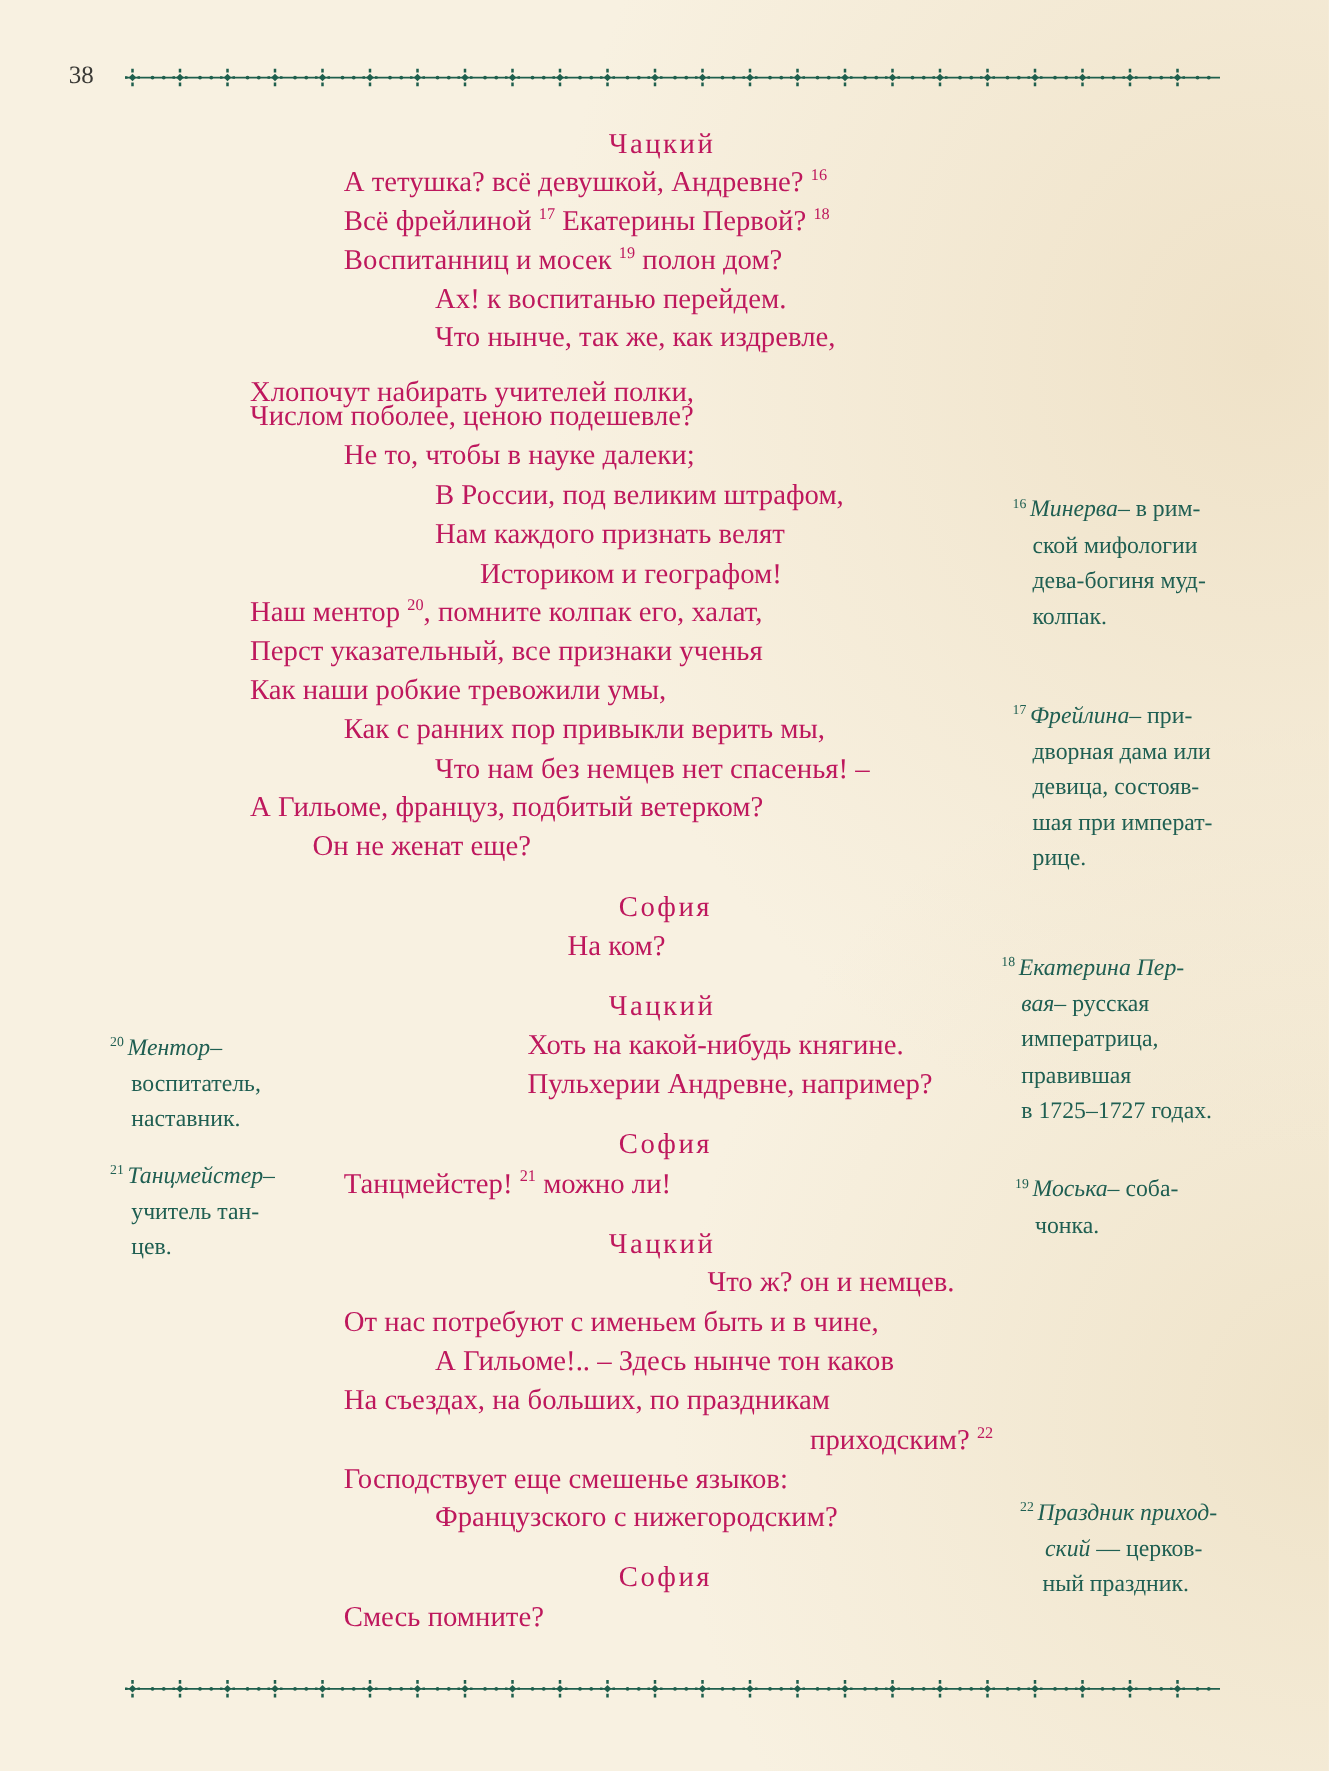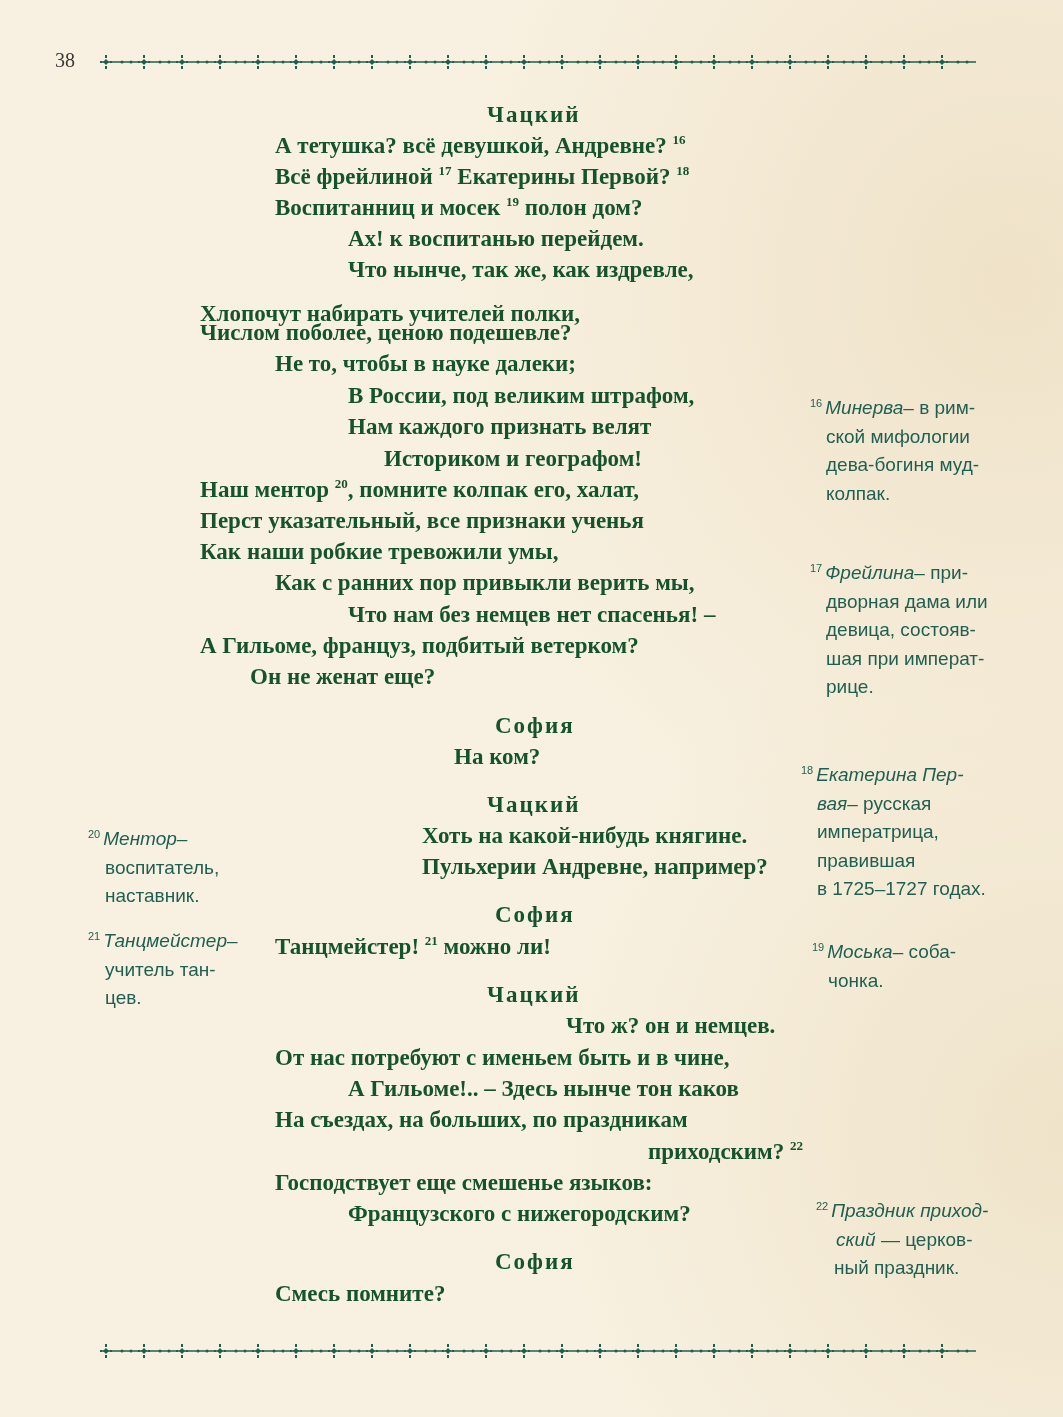--- a/index.html
+++ b/index.html
@@ -17,27 +17,26 @@
   }
   .rule {
     position: absolute; left: 100px; width: 876px; height: 16px;
   }
   .rule.top { top: 54px; }
   .rule.bottom { top: 1343px; }
   .rule svg { display: block; }
   .line {
     position: absolute; white-space: nowrap;
     font-family: "Liberation Serif", serif; font-size: 23px; line-height: 31px;
-    color: #14532d;
-    font-weight: bold;
+    color: #be185d;
   }
   .speaker { letter-spacing: 2px; }
   sup { font-size: 13px; vertical-align: 9px; line-height: 0; }
   .note {
-    position: absolute; font-family: Liberation Sans, sans-serif;
+    position: absolute; font-family: Liberation Serif, serif;
     font-size: 19px; line-height: 28.5px; color: #1f5f52;
   }
   .note .num { font-size: 11px; vertical-align: 7px; margin-right: 3px; }
   .note i { font-style: italic; }
   .note .l { display: block; white-space: nowrap; }
 </style>
 </head>
 <body>
 
 <div class="page-num">38</div>

